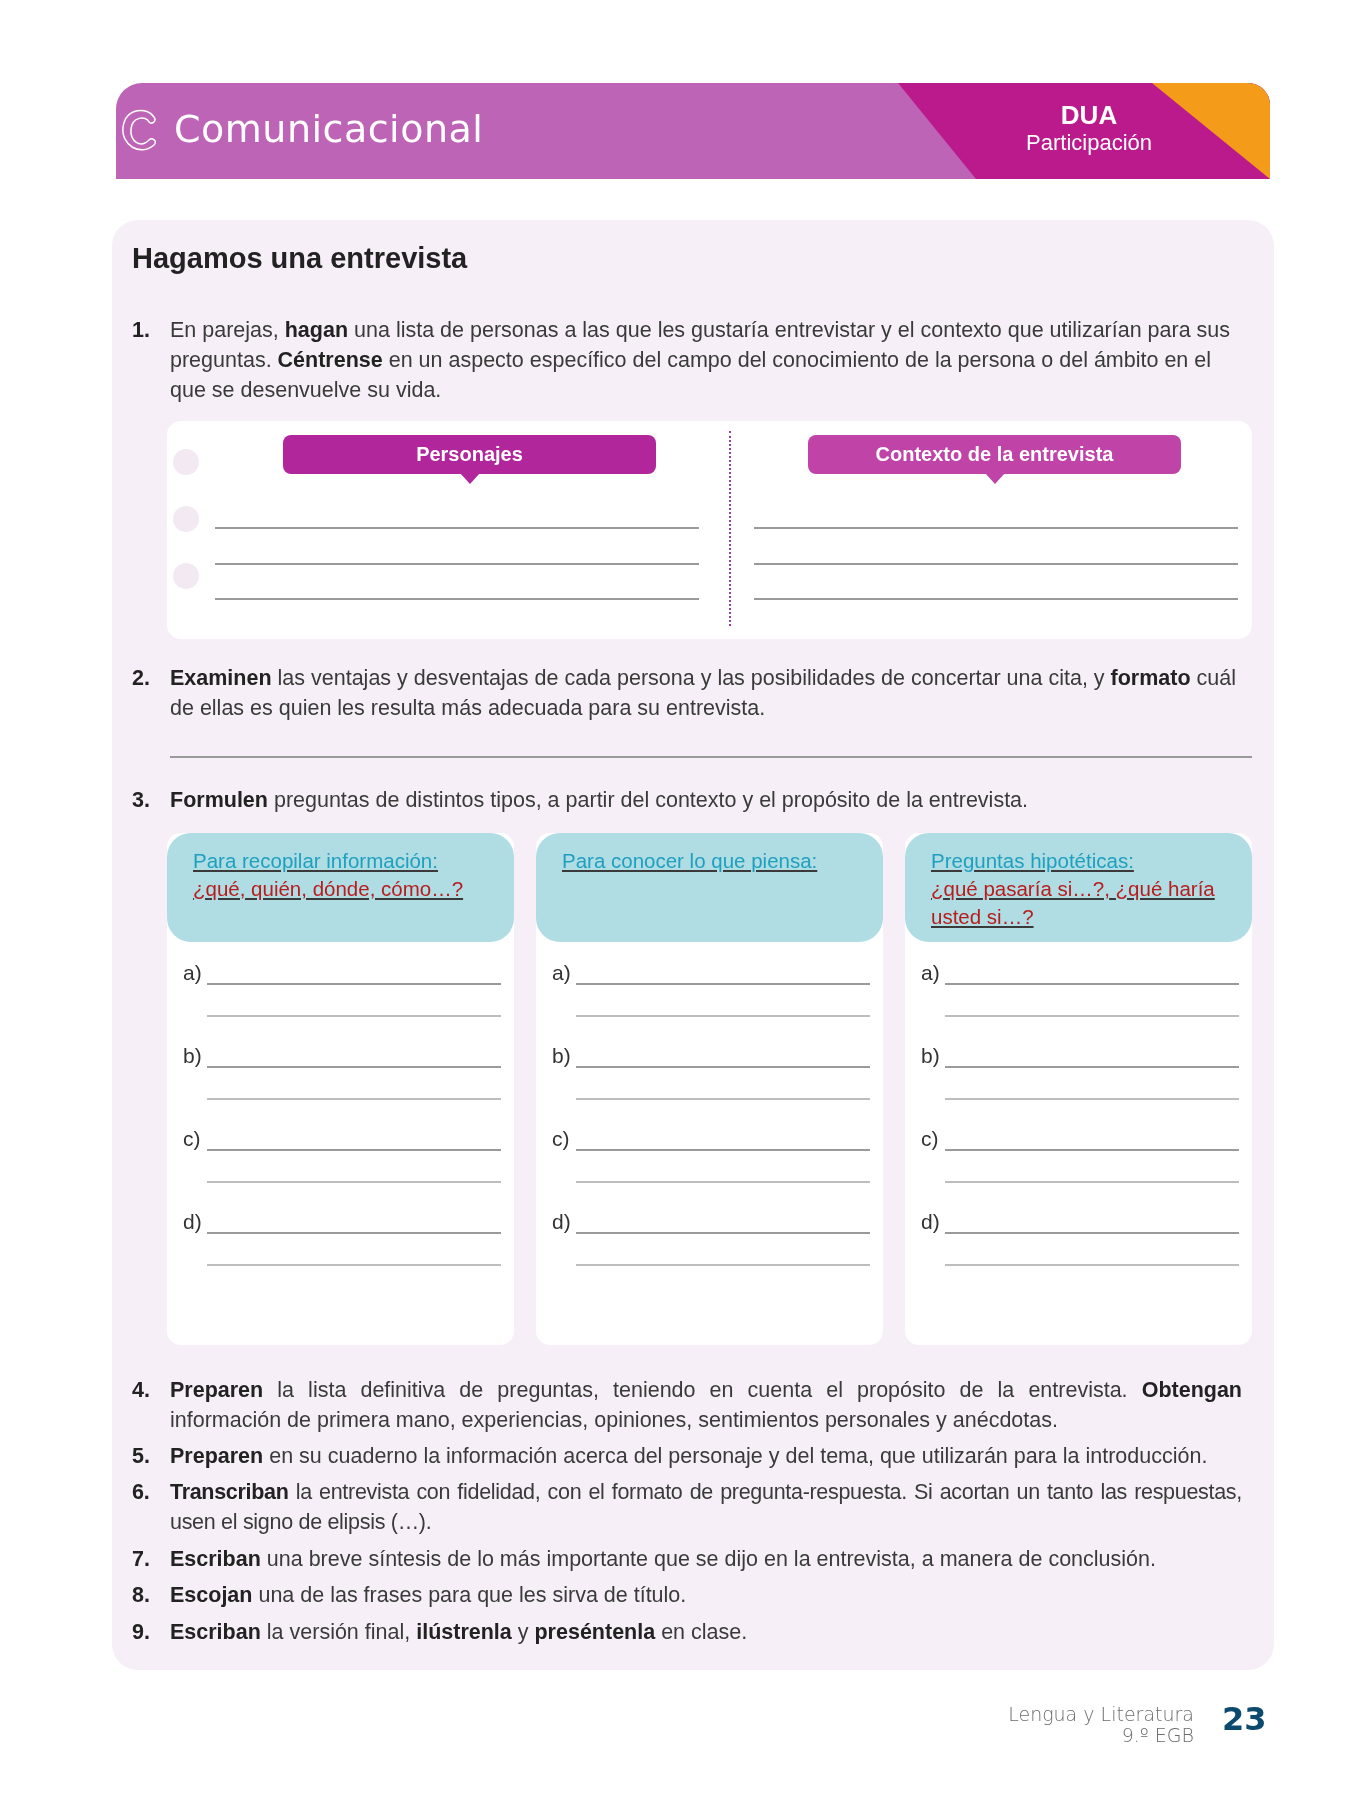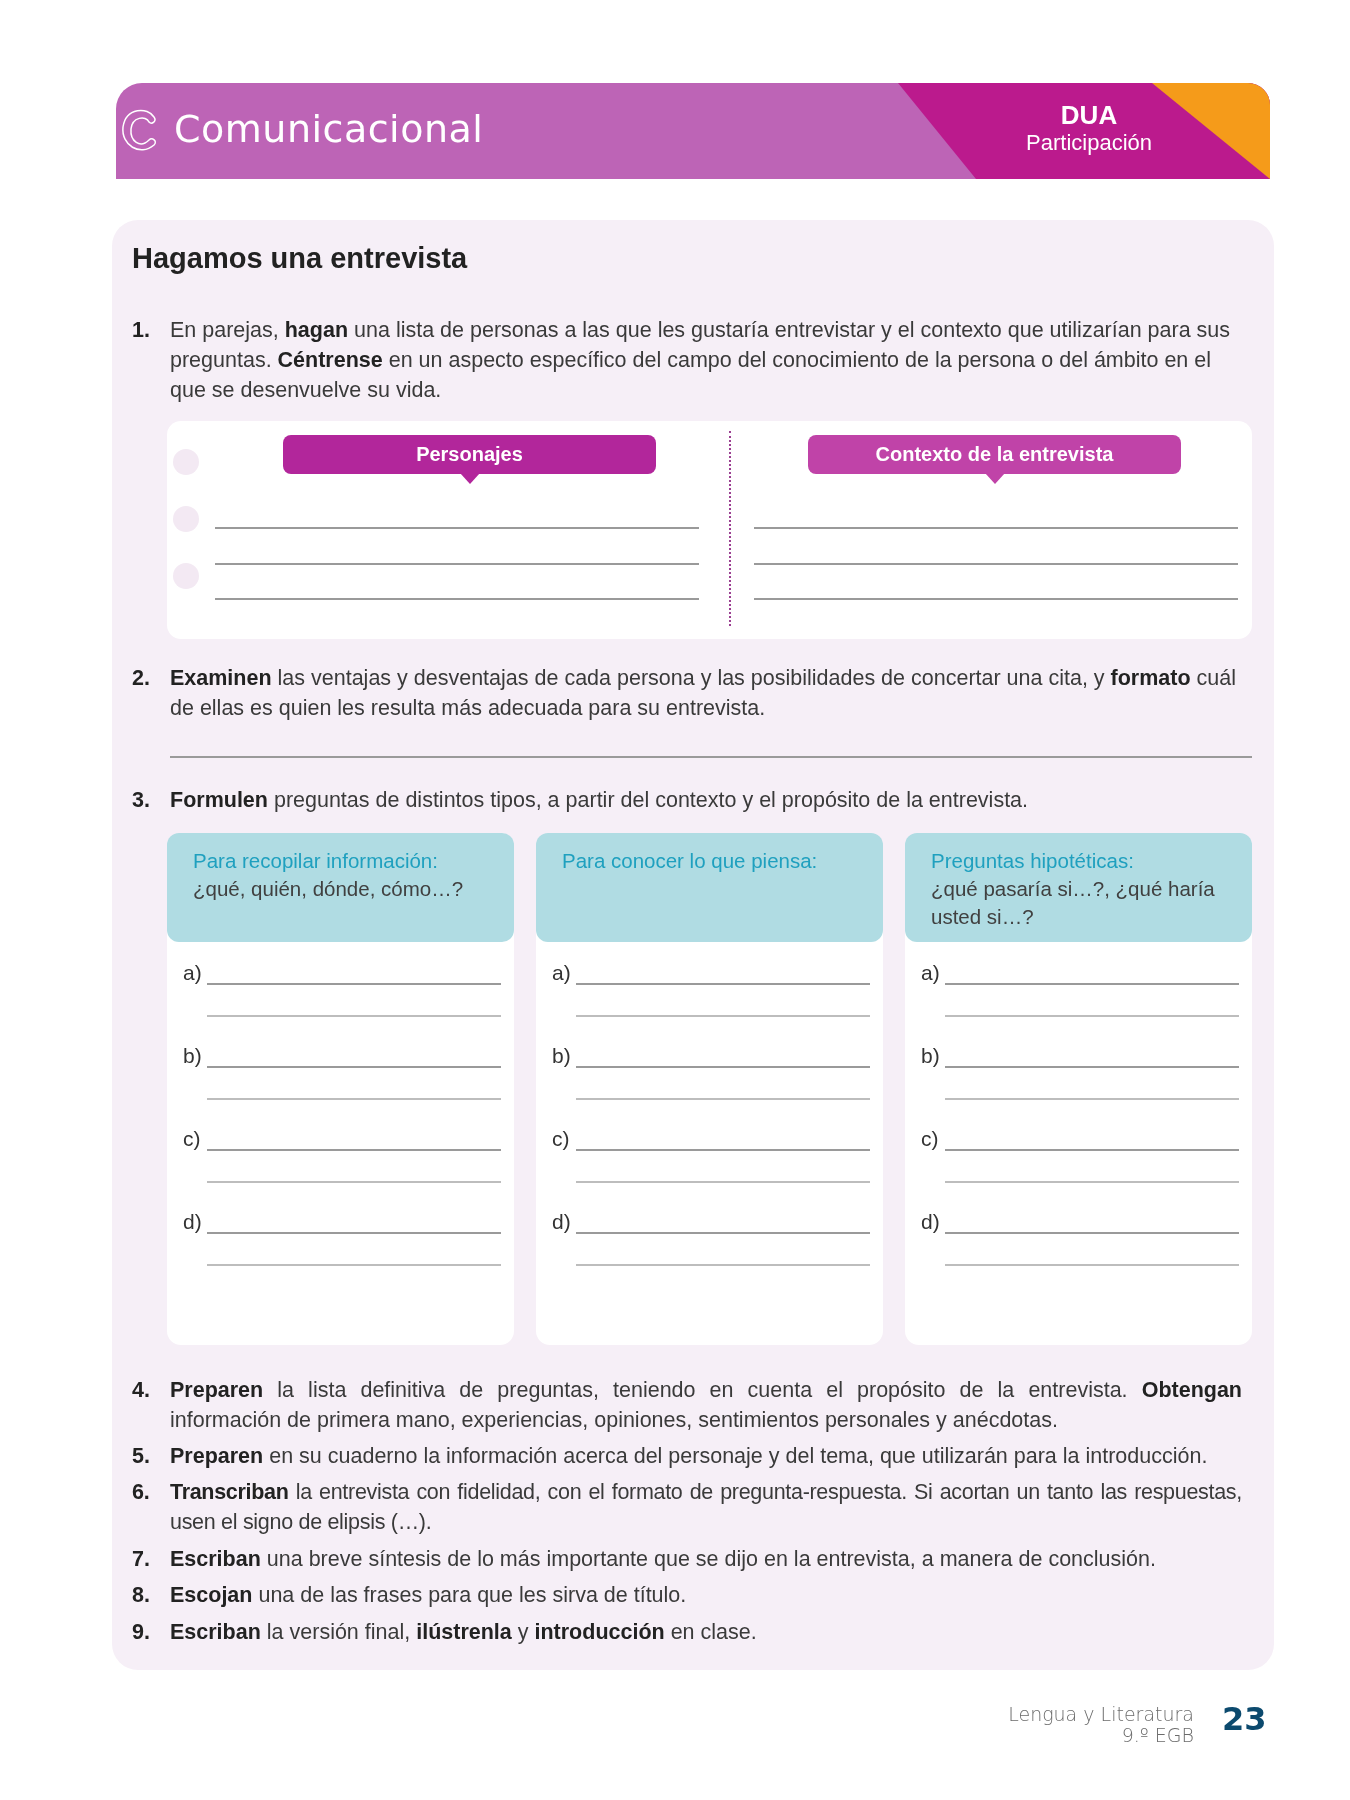--- a/index.html
+++ b/index.html
@@ -37,23 +37,23 @@
   .bubble::after { content: ""; position: absolute; left: 50%; bottom: -10px; margin-left: -10px;
     border-left: 10px solid transparent; border-right: 10px solid transparent; border-top: 11px solid; border-top-color: inherit; }
   .bubble.p { left: 116px; background: #b2269b; border-top-color: #b2269b; }
   .bubble.c { left: 641px; background: #c043a8; border-top-color: #c043a8; }
   .divider { position: absolute; left: 562px; top: 10px; height: 195px; border-left: 2px dotted #9b3f91; }
   .wline { position: absolute; height: 2px; background: #9a9a9a; }
 
   
   .card { position: absolute; top: 613px; width: 347px; height: 512px; background: #ffffff; border-radius: 14px; }
   .card .head { position: absolute; left: 0; top: 0; width: 100%; height: 109px; background: #b0dce3;
-    border-radius: 12px; padding: 14px 26px; font-size: 20.5px; line-height: 28px; }
+    border-radius: 24px; padding: 14px 26px; font-size: 20.5px; line-height: 28px; text-decoration: underline; }
   .card .head .t { color: #1fa0bf; }
-  .card .head .s { color: #404040; }
+  .card .head .s { color: #b91c1c; }
   .card .row-label { position: absolute; left: 16px; font-size: 21px; color: #333; }
   .card .ln { position: absolute; height: 2px; background: #9a9a9a; }
   .card .ln.light { background: #bdbdbd; }
 
   
   .footer { position: absolute; right: 156px; top: 1704px; text-align: right; color: #6b6b6b;
     font-family: "DejaVu Sans", sans-serif; font-size: 19px; line-height: 21px; font-weight: 300; }
   .pagenum { position: absolute; left: 1222px; top: 1700px; font-size: 32px; font-weight: bold; color: #0c4a6e;
     font-family: "DejaVu Sans", sans-serif; }
 </style>
@@ -178,21 +178,21 @@
   <div class="item" style="top:1324px;">
     <span class="num">7.</span>
     <span class="txt"><b>Escriban</b> una breve síntesis de lo más importante que se dijo en la entrevista, a manera de conclusión.</span>
   </div>
   <div class="item" style="top:1360px;">
     <span class="num">8.</span>
     <span class="txt"><b>Escojan</b> una de las frases para que les sirva de título.</span>
   </div>
   <div class="item" style="top:1397px;">
     <span class="num">9.</span>
-    <span class="txt"><b>Escriban</b> la versión final, <b>ilústrenla</b> y <b>introducción</b> en clase.</span>
+    <span class="txt"><b>Escriban</b> la versión final, <b>ilústrenla</b> y <b>preséntenla</b> en clase.</span>
   </div>
 </div>
 
 <div class="footer">
   <div>Lengua y Literatura</div>
   <div>9.º EGB</div>
 </div>
 <div class="pagenum">23</div>
 
 </body></html>

